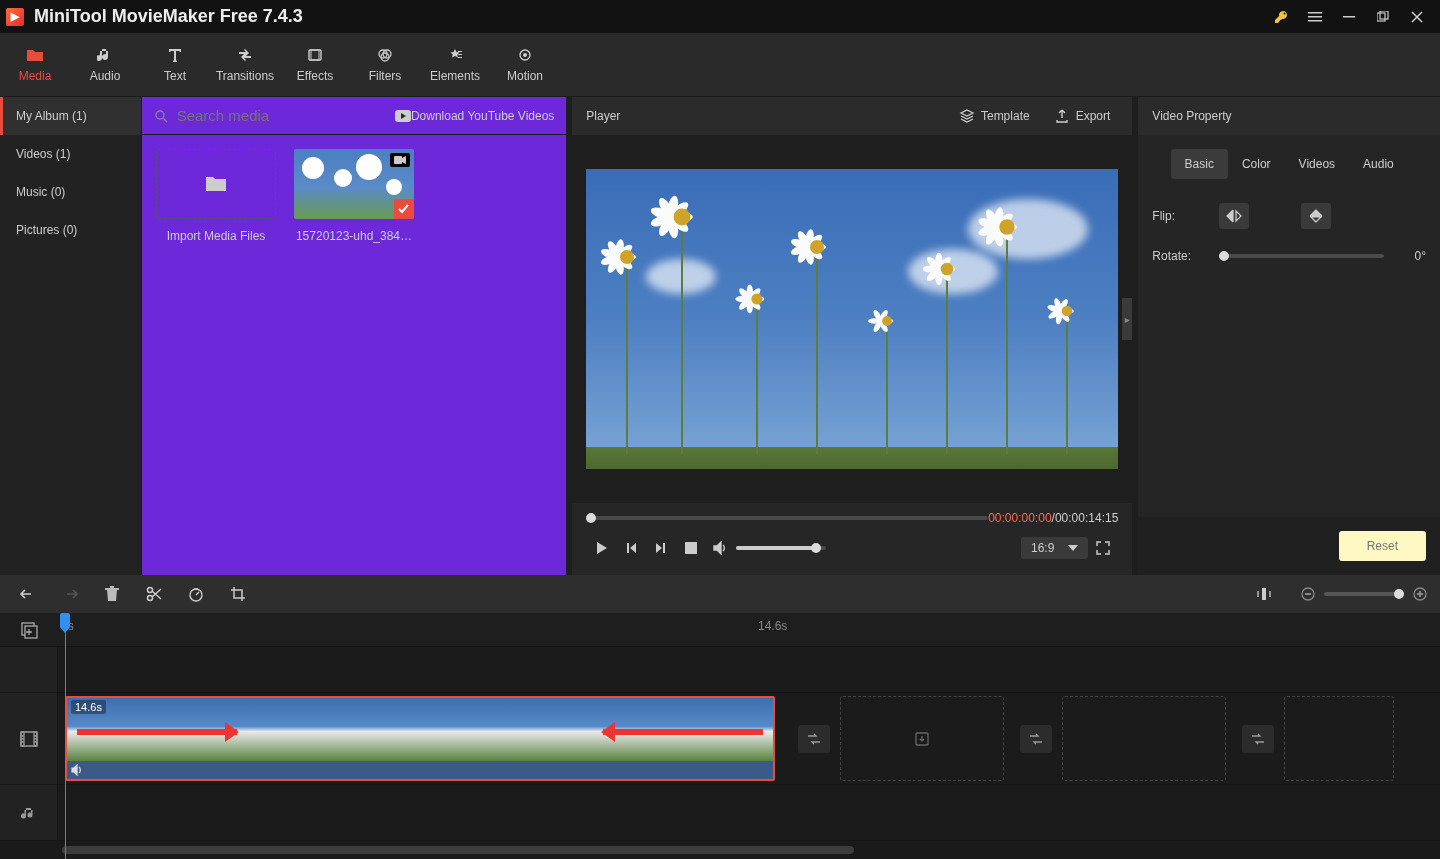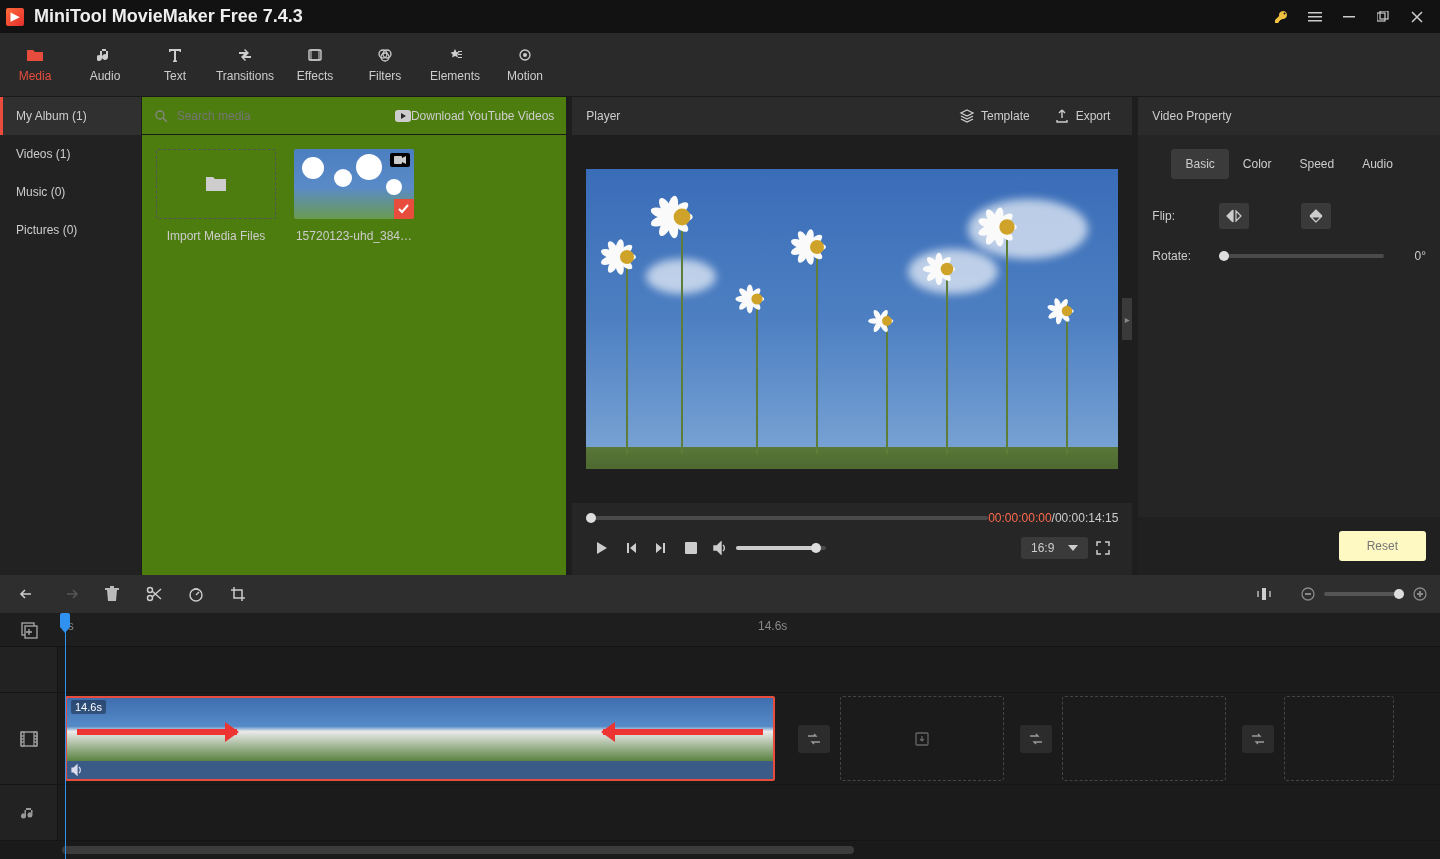--- a/index.html
+++ b/index.html
@@ -28,28 +28,28 @@
   
   .ribbon{height:64px;background:#2a2a2a;border-bottom:1px solid #1a1a1a;display:flex;}
   .ribbon .section{display:flex;}
   .ribbon .tab{width:70px;display:flex;flex-direction:column;align-items:center;justify-content:center;gap:6px;cursor:pointer;color:var(--txt);}
   .ribbon .tab.active{color:var(--accent);}
 
   
   .workspace{flex:1;display:flex;min-height:0;}
 
   
-  .media-panel{width:567px;background:#4d7c0f;display:flex;min-width:0;}
+  .media-panel{width:567px;background:#6d28d9;display:flex;min-width:0;}
   .media-nav{width:142px;background:#222;border-right:1px solid #1b1b1b;}
   .media-nav .item{height:38px;display:flex;align-items:center;padding-left:16px;cursor:pointer;color:var(--txt);}
   .media-nav .item.active{background:#303030;border-left:3px solid var(--accent);padding-left:13px;}
   .media-main{flex:1;display:flex;flex-direction:column;}
   .media-top{height:38px;display:flex;align-items:center;padding:0 12px;gap:8px;border-bottom:1px solid #1b1b1b;}
   .search{flex:1;display:flex;align-items:center;gap:8px;color:#888;}
-  .search input{background:transparent;border:none;outline:none;color:var(--txt);font-size:12px;width:100%;}
+  .search input{background:transparent;border:none;outline:none;color:var(--txt);font-size:15px;width:100%;}
   .dl-yt{display:flex;align-items:center;gap:0;color:var(--txt);cursor:pointer;margin-left:16px;}
   .media-grid{flex:1;padding:14px;display:flex;gap:18px;align-content:flex-start;}
   .media-tile{width:120px;display:flex;flex-direction:column;align-items:center;gap:10px;}
   .thumb-box{width:120px;height:70px;border-radius:2px;position:relative;}
   .thumb-import{border:1px dashed #555;display:flex;align-items:center;justify-content:center;cursor:pointer;}
   .thumb-clip{background:linear-gradient(to bottom,#4c7fc0 0%,#5a8bc8 55%,#6a9b50 100%);position:relative;overflow:hidden;cursor:pointer;}
   .thumb-clip .daisy{position:absolute;border-radius:50%;background:radial-gradient(circle,#fff 40%,#fff 60%);}
   .vid-badge{position:absolute;top:4px;right:4px;width:20px;height:14px;background:#000;border-radius:2px;display:flex;align-items:center;justify-content:center;}
   .check-badge{position:absolute;bottom:0;right:0;width:20px;height:20px;background:var(--accent);display:flex;align-items:center;justify-content:center;}
   .media-tile .label{color:var(--txt);font-size:12px;text-align:center;max-width:120px;white-space:nowrap;overflow:hidden;text-overflow:ellipsis;}
@@ -493,21 +493,21 @@
             </div>
         </div>
       </div>
     </div>
 
     <div class="props-panel">
       <div class="props-head">Video Property</div>
       <div class="props-tabs">
         <div class="tab active">Basic</div>
         <div class="tab">Color</div>
-        <div class="tab">Speed</div>
+        <div class="tab">Videos</div>
         <div class="tab">Audio</div>
       </div>
       <div class="prop-row">
         <div class="lbl">Flip:</div>
         <div class="flip-btn">
           <svg width="16" height="14" fill="#ccc">
               <path d="M7 1v12M1 7l5-5v10zM15 7l-5-5v10z" fill="none" stroke="#ccc" stroke-width="1.2"></path>
               <path d="M1 7l5-5v10z"></path>
             </svg>
         </div>

